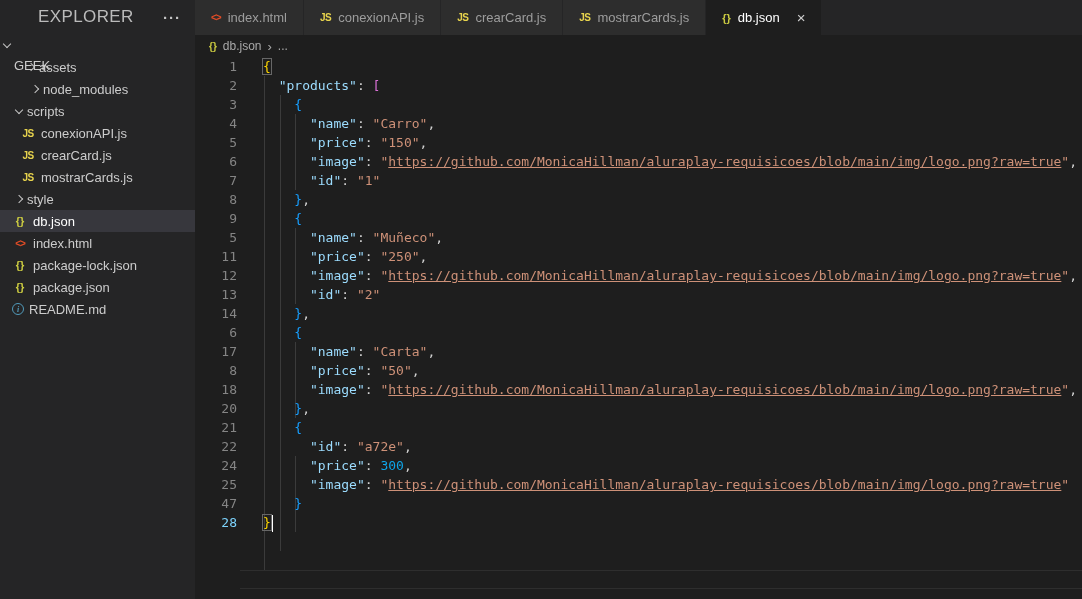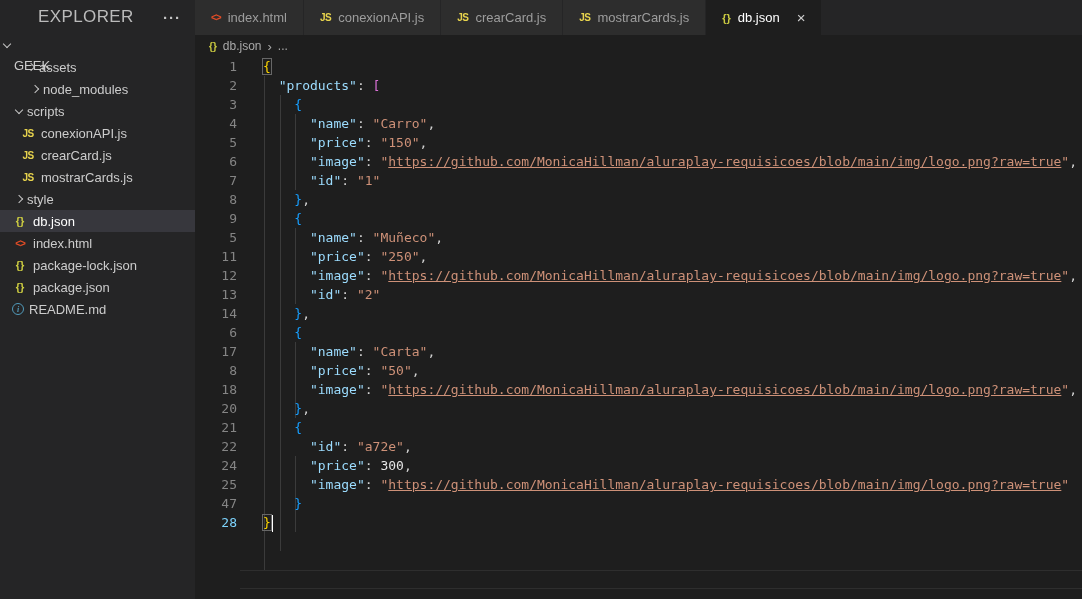--- a/index.html
+++ b/index.html
@@ -51,21 +51,21 @@
   .guide { position:absolute; width:1px; background:#3b3b3b; z-index:0; }
   .cur-line { position:absolute; left:45px; right:0; height:19px; z-index:0;
     border-top:1px solid #2e2e2e; border-bottom:1px solid #2e2e2e; }
   .lines { position:relative; z-index:1; }
   .line { height:19px; display:flex; white-space:pre; }
   .ln { width:42px; flex:none; text-align:right; color:#858585; cursor:pointer; }
   .line.active .ln { color:#7dd3fc; }
   .code { margin-left:26px; }
   .tk-k  { color:#9cdcfe; }
   .tk-s  { color:#ce9178; }
-  .tk-n  { color:#e5e5e5; }
+  .tk-n  { color:#0ea5e9; }
   .tk-p  { color:#d4d4d4; }
   .tk-b2 { color:#da70d6; }
   .tk-b3 { color:#179fff; }
   .tk-url{ color:#ce9178; text-decoration:underline; }
   .tk-b1m{ color:#ffd700; outline:1px solid #676767; }
   .cursor{ display:inline-block; width:1.5px; height:17px; background:#ffffff;
     vertical-align:middle; margin-left:1px; }
 </style>
 </head>
 <body>

